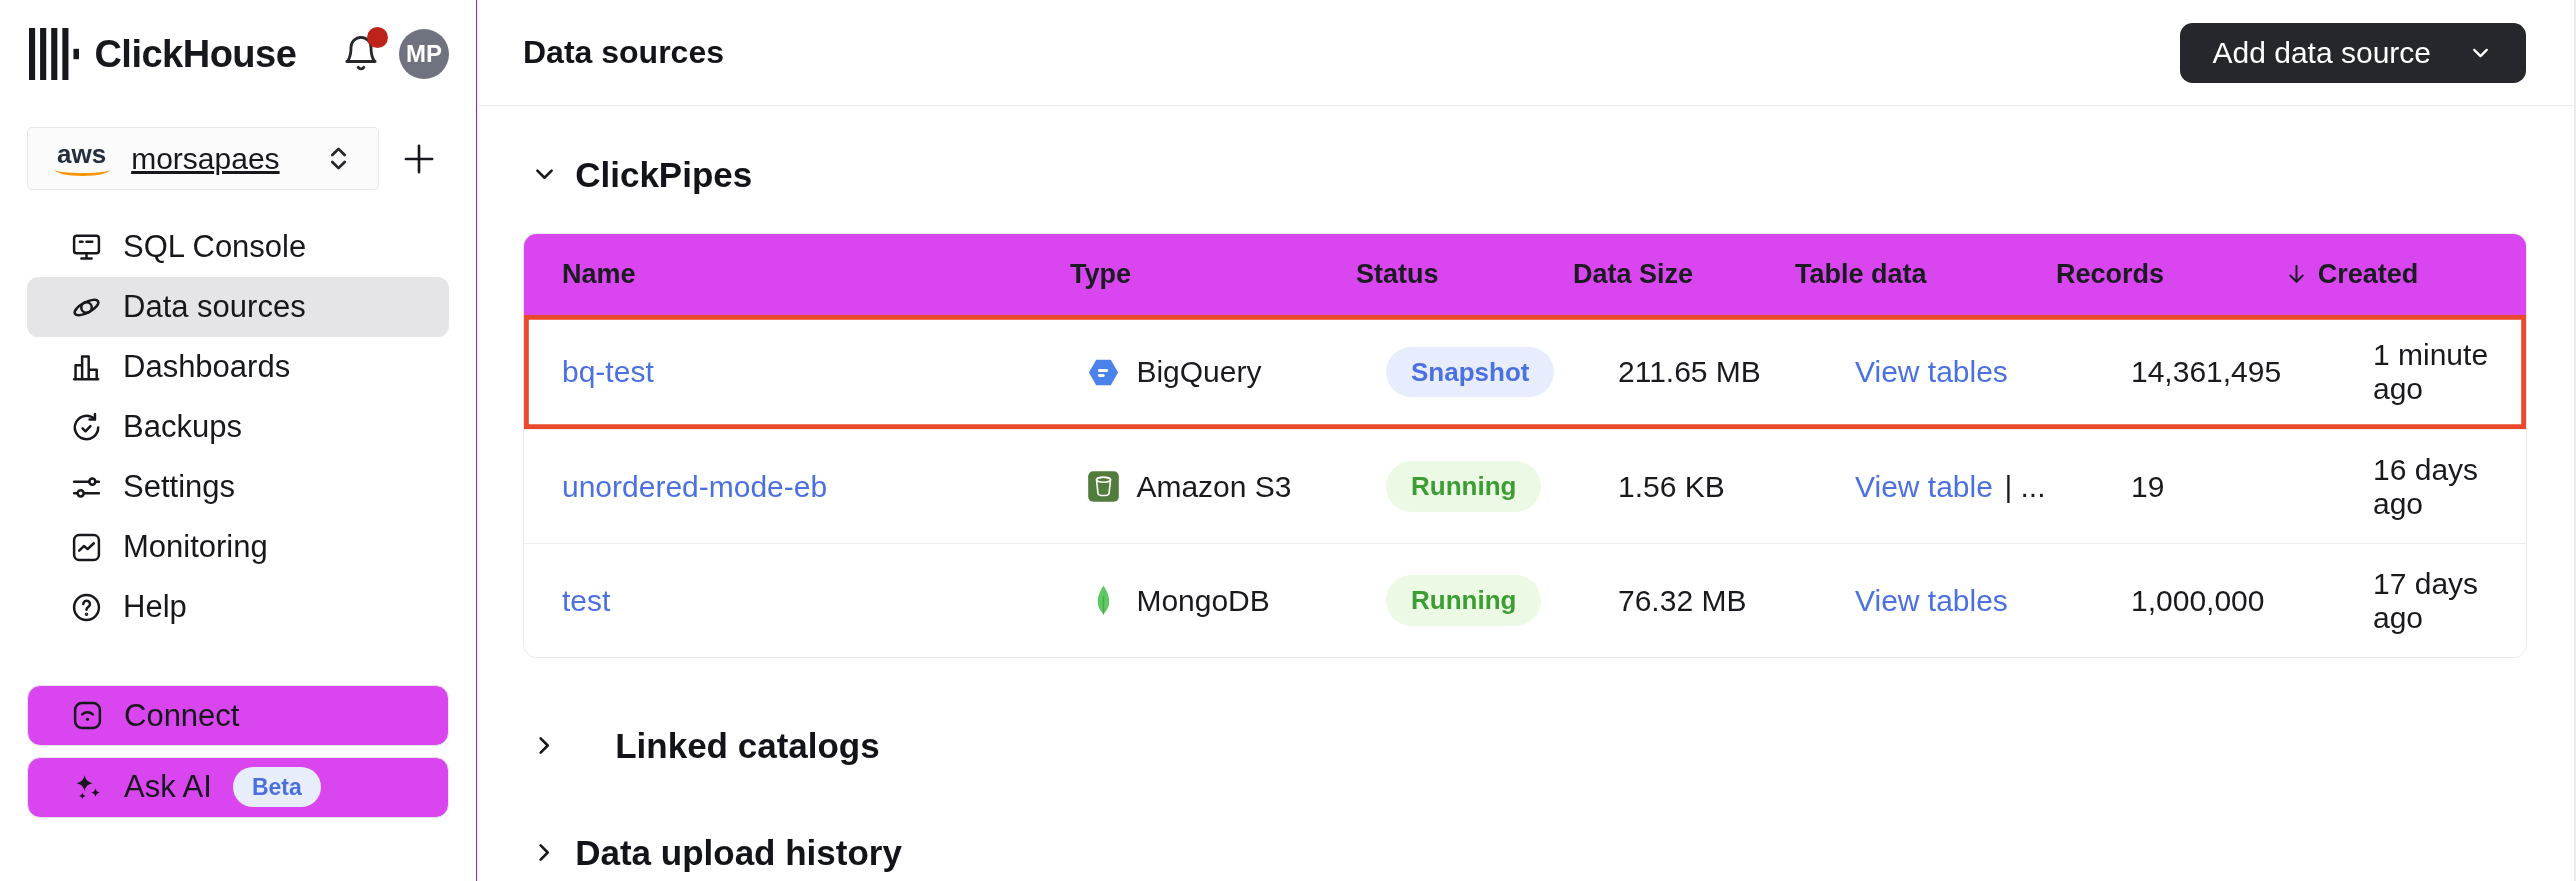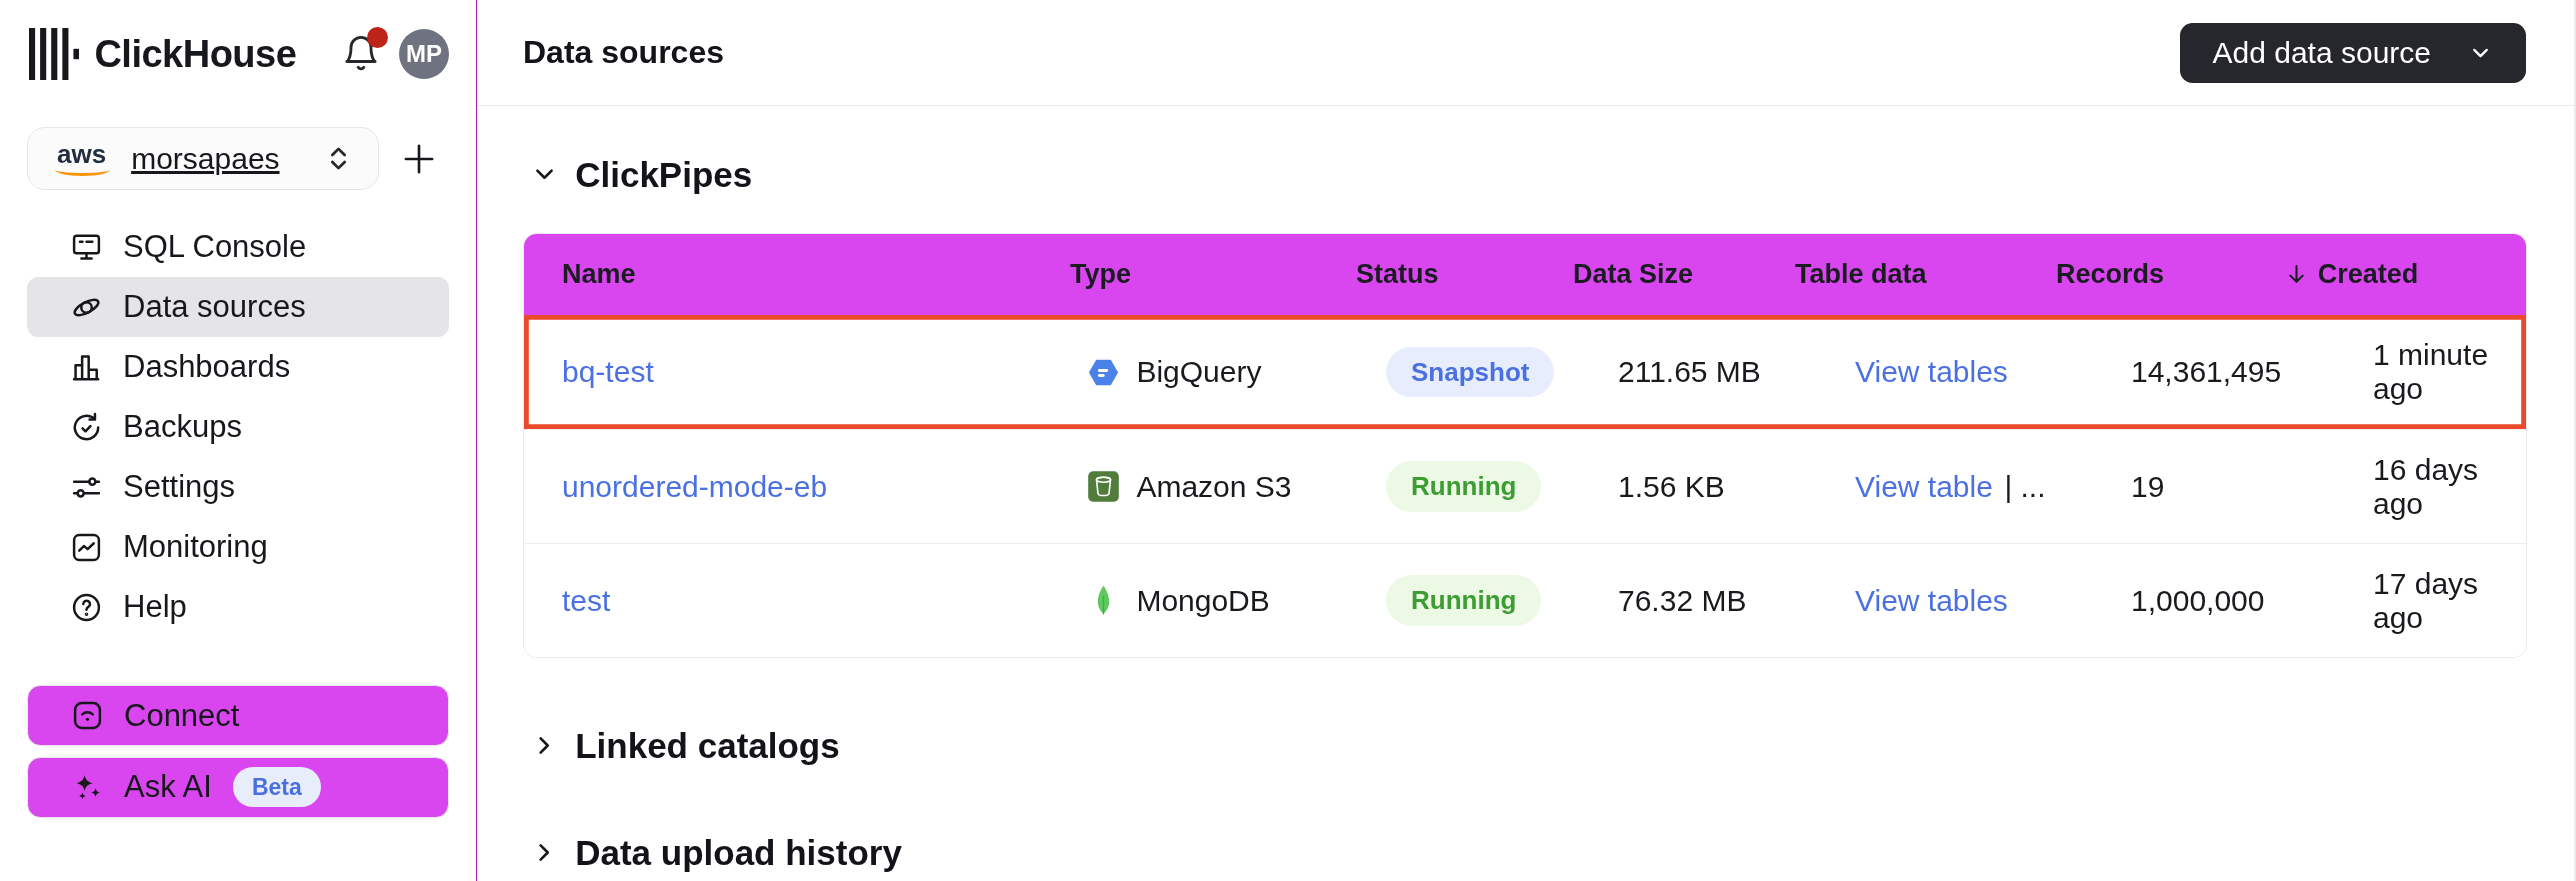--- a/index.html
+++ b/index.html
@@ -12,21 +12,21 @@
   .sidebar { width: 477px; height: 100%; border-right: 1px solid #a21caf; padding: 0 0 0 0; flex: 0 0 477px; }
   .logo-row { display: flex; align-items: center; padding: 25px 27px 0 29px; height: 83px; }
   .ch-logo { width: 50px; height: 52px; display: inline-flex; }
   .brand-name { font-size: 38px; font-weight: 600; letter-spacing: -0.5px; margin-left: 15.4px; color: #17181c; }
   .logo-spacer { flex: 1; }
   .bell-wrap { position: relative; width: 42px; height: 46px; display: inline-flex; align-items: center; justify-content: center; margin-right: 17.3px; cursor: pointer; }
   .bell-dot { position: absolute; top: -3.8px; right: -5.8px; width: 21px; height: 21px; border-radius: 50%; background: #bd2318; }
   .avatar { width: 50px; height: 50px; border-radius: 50%; background: #6f7380; color: #fff; font-size: 24px; font-weight: 700; display: inline-flex; align-items: center; justify-content: center; letter-spacing: 0; cursor: pointer; }
 
   .ws-row { display: flex; align-items: center; margin: 44px 27px 0 27px; }
-  .ws-select { display: flex; align-items: center; width: 352px; height: 63px; background: #fbfbfc; border: 1px solid #e5e6e9; border-radius: 18px; padding: 0 23px 0 29px; cursor: pointer; }
+  .ws-select { display: flex; align-items: center; width: 352px; height: 63px; background: #fbfbfc; border: 1px solid #e5e6e9; border-radius: 5px; padding: 0 23px 0 29px; cursor: pointer; }
   .aws-logo { position: relative; font-size: 26px; font-weight: 700; color: #232f3e; line-height: 1; padding-bottom: 8.6px; margin-right: 25px; }
   .aws-logo::after { content: ""; position: absolute; left: -1.9px; right: -3.8px; bottom: 0; height: 9.6px; border-bottom: 3.4px solid #f79400; border-radius: 50%; }
   .ws-name { font-size: 30px; color: #17181c; flex: 1; text-align: left; text-decoration: underline; }
   .plus-btn { width: 54px; height: 54px; margin-left: 13.4px; background: transparent; border: none; display: inline-flex; align-items: center; justify-content: center; cursor: pointer; }
 
   .nav { margin: 27px 27px 0 27px; }
   .nav-item { display: flex; align-items: center; height: 60px; border-radius: 11.5px; padding: 0 0 0 42px; cursor: pointer; }
   .nav-item.active { background: #e5e5e8; }
   .nav-icon { width: 35px; height: 35px; display: inline-flex; flex: 0 0 35px; }
   .nav-label { font-size: 31px; margin-left: 19px; color: #17181c; }
@@ -40,21 +40,21 @@
   .main-header { height: 106px; border-bottom: 1px solid #ebebee; display: flex; align-items: center; padding: 0 50px 0 46px; flex: 0 0 106px; }
   .page-title { font-size: 32px; font-weight: 700; color: #131419; }
   .header-spacer { flex: 1; }
   .add-btn { display: inline-flex; align-items: center; gap: 37px; height: 60px; background: #26272d; color: #fff; border: none; border-radius: 12.5px; font-size: 30px; font-weight: 500; padding: 0 33px; cursor: pointer; font-family: inherit; }
 
   .content { padding: 35px 49px 0 46px; }
 
   .section-head { display: flex; align-items: center; height: 67px; cursor: pointer; padding-left: 5.8px; }
   .section-chevron { width: 31px; height: 31px; display: inline-flex; flex: 0 0 31px; }
   .section-title { font-size: 35px; font-weight: 600; color: #131419; margin-left: 15.4px; }
-  .section-head.linked { margin-top: 54px; }
+  .section-head.linked { margin-top: 54px; gap: 40px; }
   .section-head.upload { margin-top: 40px; }
 
   
   .pipes-table { margin-top: 25px; border: 1px solid #e8e9ec; border-radius: 13.4px; overflow: hidden; background: #fff; }
   .tgrid { display: grid; grid-template-columns: 508px 286px 217px 222px 261px 227px 1fr; padding-left: 38px; align-items: center; }
   .thead { height: 81px; background: #d946ef; }
   .th { font-size: 27px; font-weight: 700; color: #1b1c21; display: flex; align-items: center; gap: 7.7px; cursor: pointer; }
   .trow { height: 114px; background: #fff; position: relative; gap: 15px; }
   .trow + .trow { border-top: 1px solid #ededf0; }
   .trow.highlighted { box-shadow: inset 0 0 0 4.8px #ea4a2b; }

